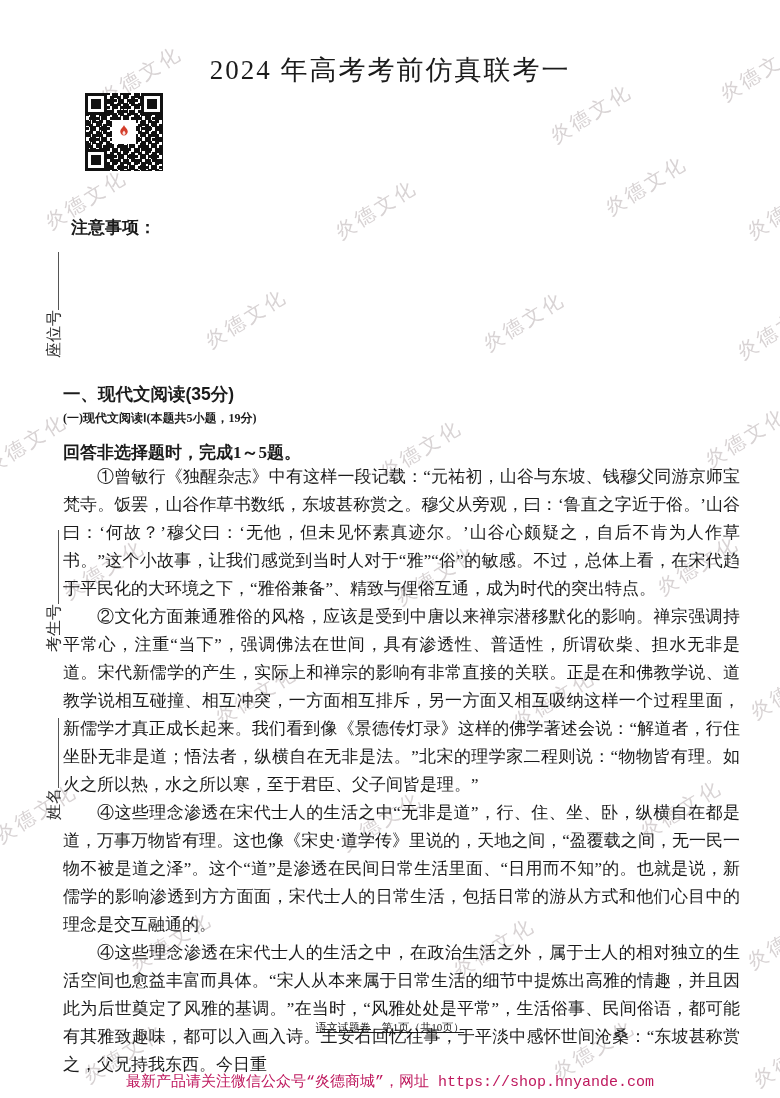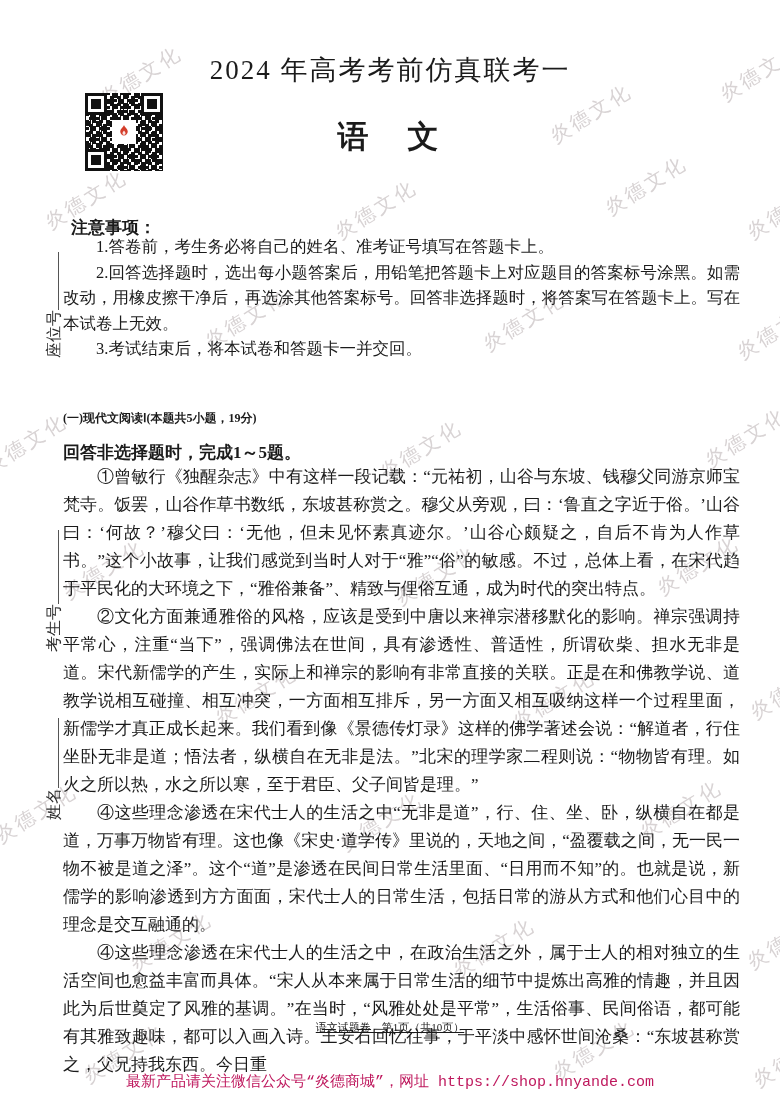--- a/index.html
+++ b/index.html
@@ -159,29 +159,24 @@
     <div class="qr-finder qr-f-tr"></div>
     <div class="qr-finder qr-f-bl"></div>
     <div class="qr-center">
       <svg width="18" height="18" viewBox="0 0 24 24">
         <path d="M12 2.5c1.3 3.6 5 4.9 5 8.9 0 3-2.2 5.4-5 5.4s-5-2.4-5-5.4c0-4 3.7-5.3 5-8.9z" fill="#d43d2a"></path>
         <path d="M12 10c.8 1.5 2 2.1 2 3.6 0 1.3-.9 2.2-2 2.2s-2-.9-2-2.2c0-1.5 1.2-2.1 2-3.6z" fill="#ffffff" opacity="0.85"></path>
       </svg>
     </div>
   </div>
 
-  <h2 class="subject">语　文</h2>
 
   <p class="notice-heading">注意事项：</p>
-  <div class="notice-list">
-    <p class="notice-item">1.答卷前，考生务必将自己的姓名、准考证号填写在答题卡上。</p>
-    <p class="notice-item">2.回答选择题时，选出每小题答案后，用铅笔把答题卡上对应题目的答案标号涂黑。如需改动，用橡皮擦干净后，再选涂其他答案标号。回答非选择题时，将答案写在答题卡上。写在本试卷上无效。</p>
-    <p class="notice-item">3.考试结束后，将本试卷和答题卡一并交回。</p>
-  </div>
 
+  <p class="sec-heading">一、现代文阅读(35分)</p>
   <p class="subsec-heading">(一)现代文阅读Ⅰ(本题共5小题，19分)</p>
   <p class="intro-line">回答非选择题时，完成1～5题。</p>
 
   <div class="body-text">
     <p>①曾敏行《独醒杂志》中有这样一段记载：“元祐初，山谷与东坡、钱穆父同游京师宝梵寺。饭罢，山谷作草书数纸，东坡甚称赏之。穆父从旁观，曰：‘鲁直之字近于俗。’山谷曰：‘何故？’穆父曰：‘无他，但未见怀素真迹尔。’山谷心颇疑之，自后不肯为人作草书。”这个小故事，让我们感觉到当时人对于“雅”“俗”的敏感。不过，总体上看，在宋代趋于平民化的大环境之下，“雅俗兼备”、精致与俚俗互通，成为时代的突出特点。</p>
     <p>②文化方面兼通雅俗的风格，应该是受到中唐以来禅宗潜移默化的影响。禅宗强调持平常心，注重“当下”，强调佛法在世间，具有渗透性、普适性，所谓砍柴、担水无非是道。宋代新儒学的产生，实际上和禅宗的影响有非常直接的关联。正是在和佛教学说、道教学说相互碰撞、相互冲突，一方面相互排斥，另一方面又相互吸纳这样一个过程里面，新儒学才真正成长起来。我们看到像《景德传灯录》这样的佛学著述会说：“解道者，行住坐卧无非是道；悟法者，纵横自在无非是法。”北宋的理学家二程则说：“物物皆有理。如火之所以热，水之所以寒，至于君臣、父子间皆是理。”</p>
     <p>④这些理念渗透在宋代士人的生活之中“无非是道”，行、住、坐、卧，纵横自在都是道，万事万物皆有理。这也像《宋史·道学传》里说的，天地之间，“盈覆载之间，无一民一物不被是道之泽”。这个“道”是渗透在民间日常生活里面、“日用而不知”的。也就是说，新儒学的影响渗透到方方面面，宋代士人的日常生活，包括日常的游从方式和他们心目中的理念是交互融通的。</p>
     <p>④这些理念渗透在宋代士人的生活之中，在政治生活之外，属于士人的相对独立的生活空间也愈益丰富而具体。“宋人从本来属于日常生活的细节中提炼出高雅的情趣，并且因此为后世奠定了风雅的基调。”在当时，“风雅处处是平常”，生活俗事、民间俗语，都可能有其雅致趣味，都可以入画入诗。王安石回忆往事，于平淡中感怀世间沧桑：“东坡甚称赏之，父兄持我东西。今日重</p>
   </div>
 

